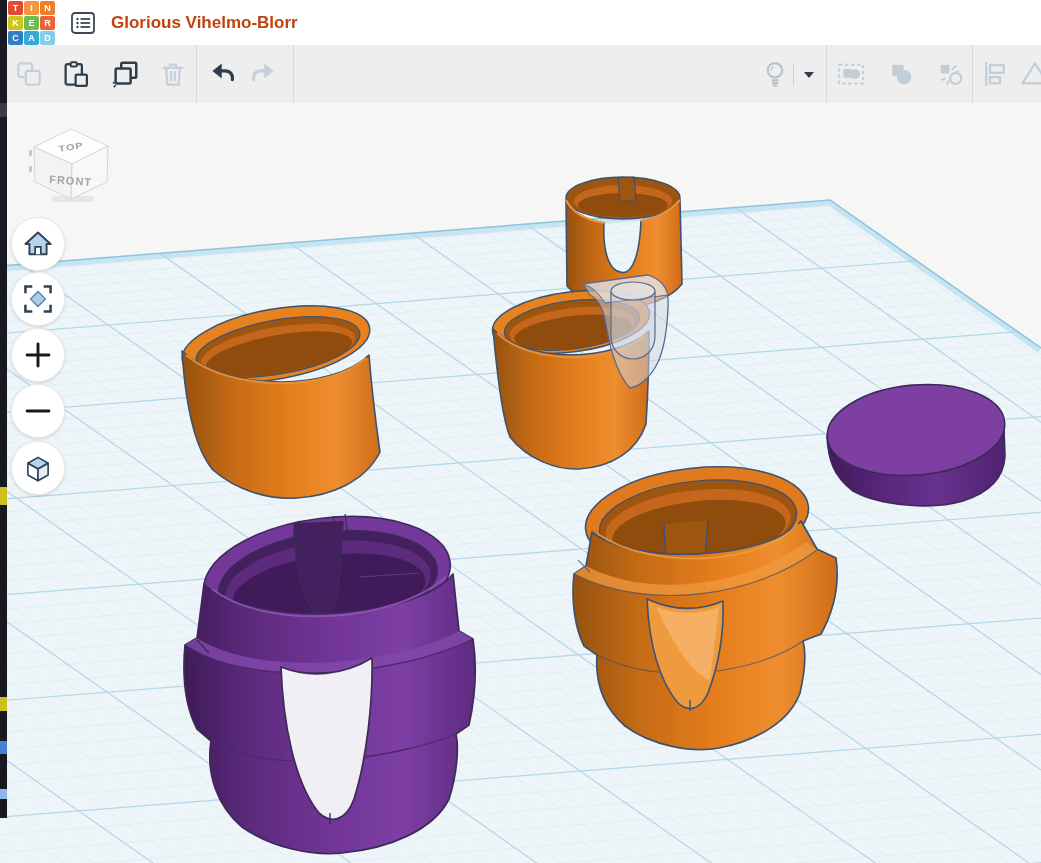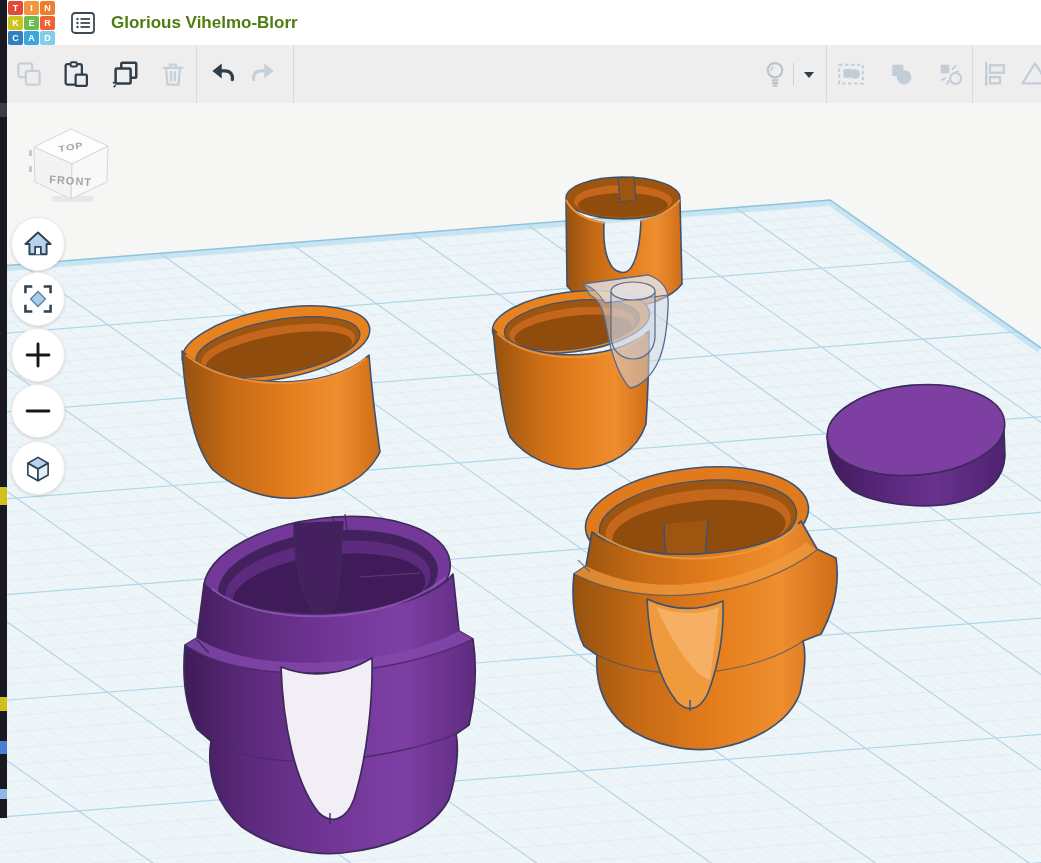--- a/index.html
+++ b/index.html
@@ -7,21 +7,21 @@
        font-family:"Liberation Sans","DejaVu Sans",sans-serif;background:#f6f6f4;}
 
   
   .header{position:absolute;left:0;top:0;width:1041px;height:45px;background:#ffffff;
           border-bottom:1px solid #ececee;display:flex;align-items:center;}
   .logo{display:grid;grid-template-columns:repeat(3,15px);grid-auto-rows:14px;gap:1px;
         margin-left:8px;}
   .logo span{display:flex;align-items:center;justify-content:center;color:#fff;
         font-size:9px;font-weight:bold;border-radius:2px;}
   .list-btn{margin-left:14px;width:28px;height:26px;display:flex;align-items:center;justify-content:center;cursor:pointer;}
-  .doc-title{margin-left:14px;font-size:17px;font-weight:bold;color:#4d7c0f;}
+  .doc-title{margin-left:14px;font-size:17px;font-weight:bold;color:#c2410c;}
 
   
   .toolbar{position:absolute;left:0;top:45px;width:1041px;height:58px;background:#eeeeee;
            border-bottom:1px solid #d9dade;}
   .tb-icon{position:absolute;top:14px;width:30px;height:30px;}
   .tb-sep{position:absolute;top:0;width:1px;height:58px;background:#d9d9db;}
   .tb-minisep{position:absolute;top:18px;width:1px;height:22px;background:#c9cfd6;}
 
   
   .viewport{position:absolute;left:0;top:103px;width:1041px;height:760px;}

